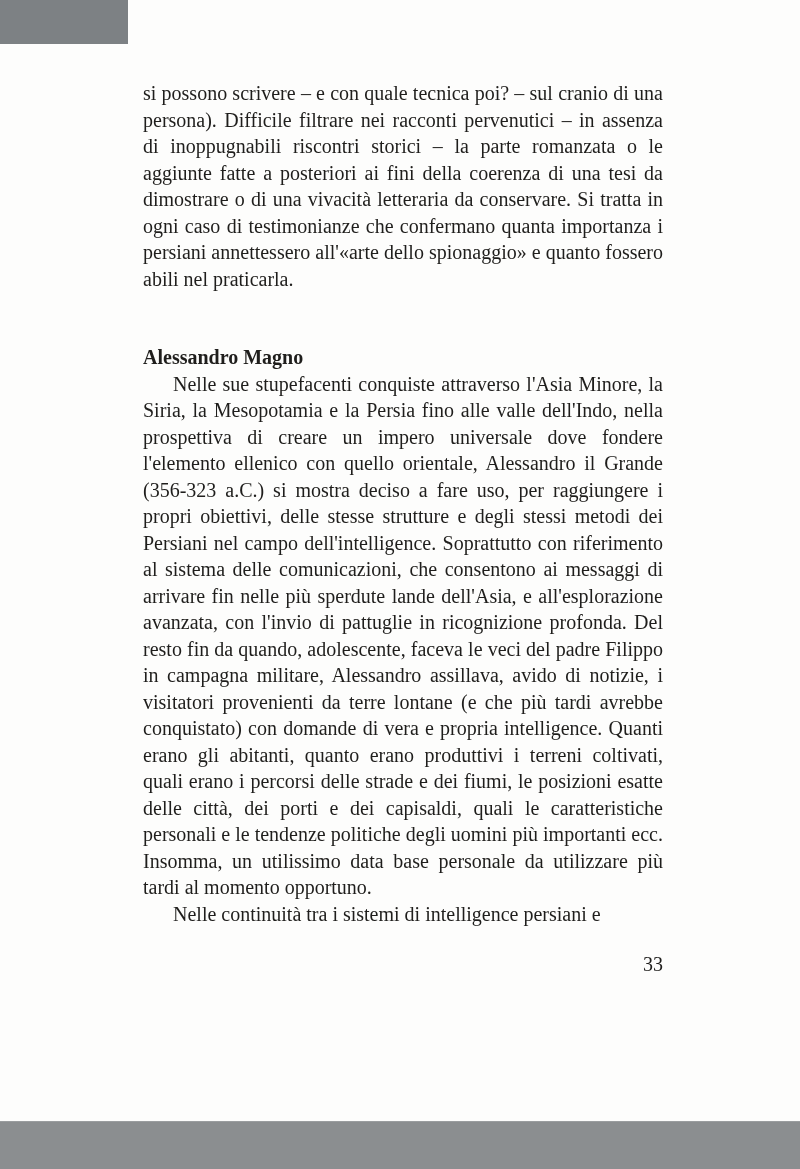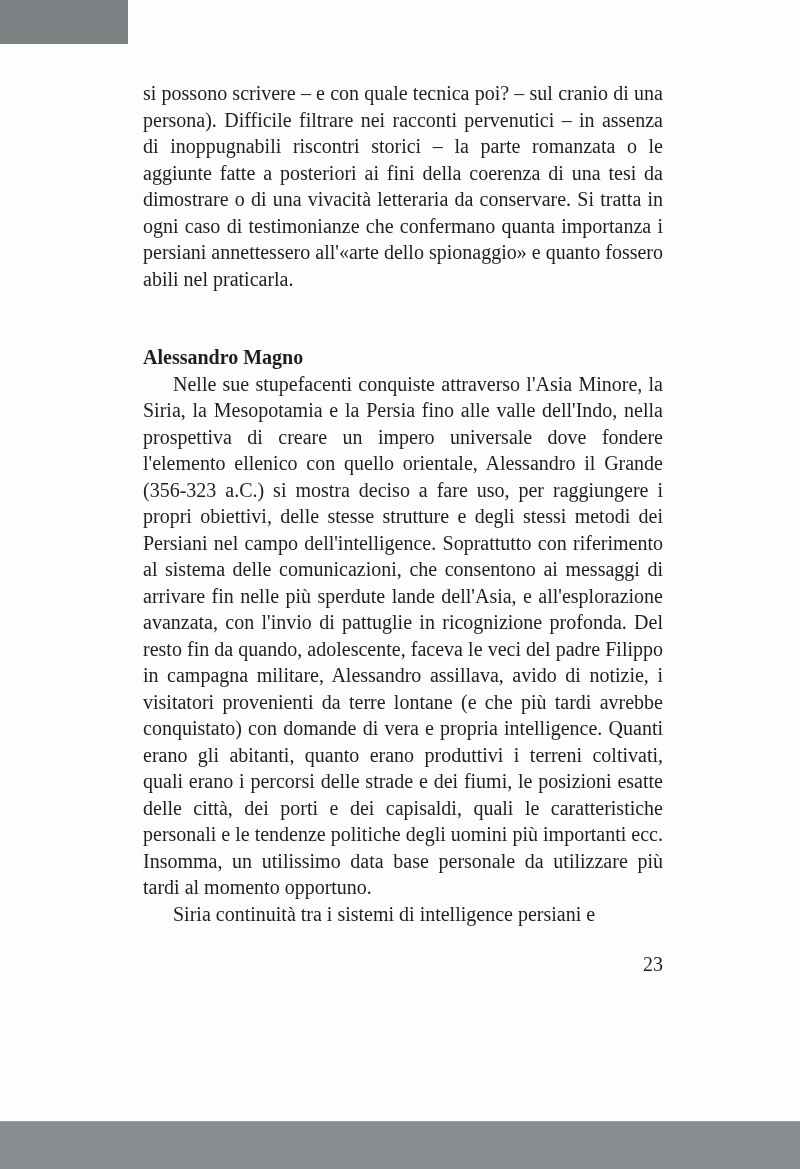--- a/index.html
+++ b/index.html
@@ -70,21 +70,21 @@
   <div class="scan-band scan-band-top-left"></div>
 
   <div class="content">
 
     <p class="para">si possono scrivere – e con quale tecnica poi? – sul cranio di una persona). Difficile filtrare nei racconti pervenutici – in assenza di inoppugnabili riscontri storici – la parte romanzata o le aggiunte fatte a posteriori ai fini della coerenza di una tesi da dimostrare o di una vivacità letteraria da conservare. Si tratta in ogni caso di testimonianze che confermano quanta importanza i persiani annettessero all'«arte dello spionaggio» e quanto fossero abili nel praticarla.</p>
 
     <h2 class="heading">Alessandro Magno</h2>
 
     <p class="para indent">Nelle sue stupefacenti conquiste attraverso l'Asia Minore, la Siria, la Mesopotamia e la Persia fino alle valle dell'Indo, nella prospettiva di creare un impero universale dove fondere l'elemento ellenico con quello orientale, Alessandro il Grande (356-323 a.C.) si mostra deciso a fare uso, per raggiungere i propri obiettivi, delle stesse strutture e degli stessi metodi dei Persiani nel campo dell'intelligence. Soprattutto con riferimento al sistema delle comunicazioni, che consentono ai messaggi di arrivare fin nelle più sperdute lande dell'Asia, e all'esplorazione avanzata, con l'invio di pattuglie in ricognizione profonda. Del resto fin da quando, adolescente, faceva le veci del padre Filippo in campagna militare, Alessandro assillava, avido di notizie, i visitatori provenienti da terre lontane (e che più tardi avrebbe conquistato) con domande di vera e propria intelligence. Quanti erano gli abitanti, quanto erano produttivi i terreni coltivati, quali erano i percorsi delle strade e dei fiumi, le posizioni esatte delle città, dei porti e dei capisaldi, quali le caratteristiche personali e le tendenze politiche degli uomini più importanti ecc. Insomma, un utilissimo data base personale da utilizzare più tardi al momento opportuno.</p>
 
-    <p class="para indent">Siria continuità tra i sistemi di intelligence persiani e</p>
+    <p class="para indent">Nelle continuità tra i sistemi di intelligence persiani e</p>
 
-    <div class="page-number">23</div>
+    <div class="page-number">33</div>
 
   </div>
 
   <div class="scan-band scan-band-bottom"></div>
 
 </div>
 
 </body></html>

